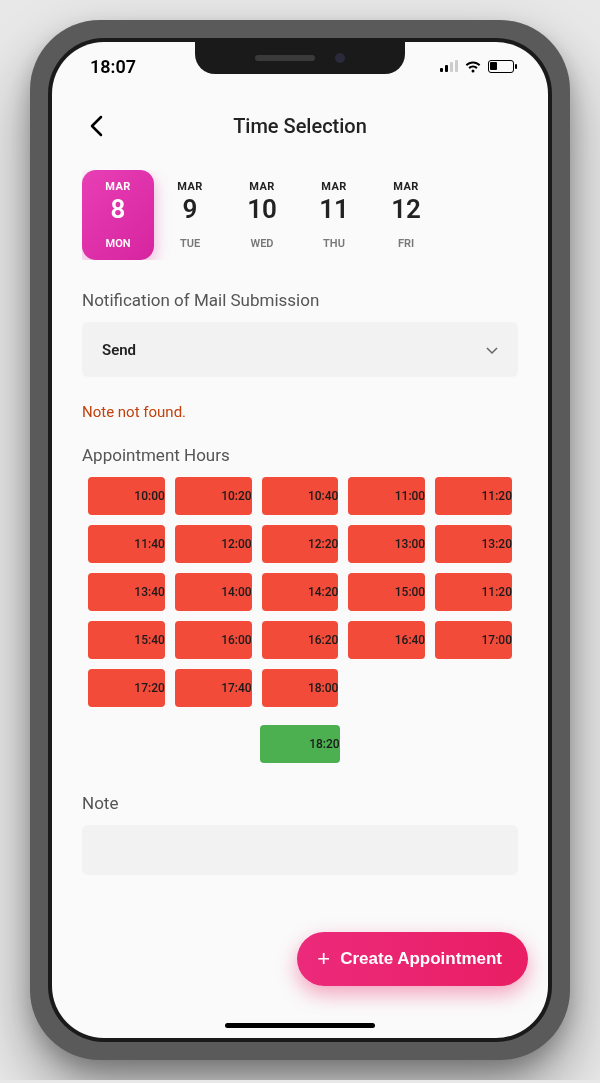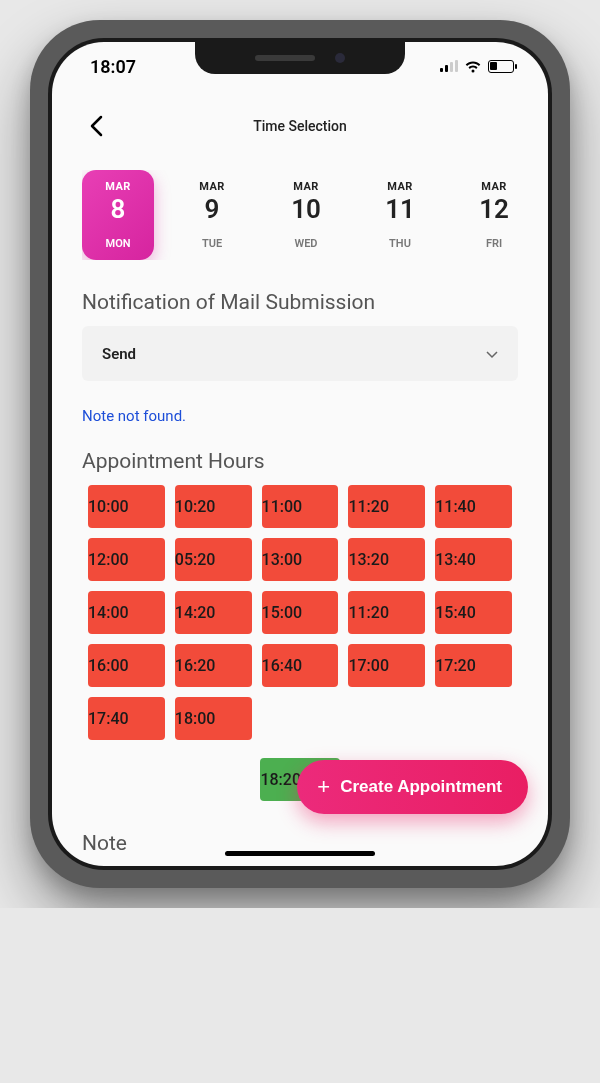--- a/index.html
+++ b/index.html
@@ -5,21 +5,21 @@
   * { box-sizing: border-box; margin: 0; padding: 0; }
   body {
     background: #e8e8e8;
     font-family: -apple-system, BlinkMacSystemFont, "Segoe UI", Roboto, Helvetica, Arial, sans-serif;
     display: flex;
     justify-content: center;
     padding: 20px;
   }
   .phone-frame {
     width: 540px;
-    height: 868px;
+    height: 1040px;
     background: #5a5a5a;
     border-radius: 70px;
     padding: 18px;
     box-shadow: 0 30px 60px rgba(0,0,0,0.4), 0 10px 20px rgba(0,0,0,0.2);
     position: relative;
   }
   .phone-inner {
     width: 100%;
     height: 100%;
     background: #1a1a1a;
@@ -80,42 +80,42 @@
   .battery {
     width: 26px; height: 13px; border: 1.5px solid #000; border-radius: 3px; position:relative; display:flex; align-items:center;
   }
   .battery::after { content:''; position:absolute; right:-4px; top:3px; width:2px; height:5px; background:#000; border-radius:1px;}
   .battery-fill { width:30%; height:70%; background:#000; margin-left:1px; border-radius:1px;}
   .content { padding: 0 30px; height: calc(100% - 48px); overflow:hidden; position:relative;}
   .nav-header {
     display:flex; align-items:center; padding: 22px 0 30px;
   }
   .back-btn { width:28px; height:28px; display:flex; align-items:center; justify-content:center; cursor:pointer;}
-  .nav-title { flex:1; text-align:center; font-size:14px; font-weight:500; color:#222; margin-right:28px;}
-  .date-strip { display:flex; gap:22px; overflow:hidden; margin-bottom:30px;}
+  .nav-title { flex:1; text-align:center; font-size:20px; font-weight:500; color:#222; margin-right:28px;}
+  .date-strip { display:flex; overflow:hidden; margin-bottom:30px;}
   .date-card {
     min-width:72px; height:90px; border-radius:14px; display:flex; flex-direction:column; align-items:center; justify-content:center;
     background:transparent; cursor:pointer;
   }
   .date-card.selected { background: linear-gradient(135deg, #e83fb5, #d6249f); box-shadow: 0 6px 16px rgba(214,36,159,0.35);}
   .date-month { font-size:11px; font-weight:700; letter-spacing:0.5px; color:#222;}
   .date-day { font-size:26px; font-weight:600; color:#222; line-height:1.3;}
   .date-dow { font-size:11px; font-weight:600; color:#777;margin-top:11px;}
   .date-card.selected .date-month, .date-card.selected .date-day, .date-card.selected .date-dow { color:#fff;}
-  .section-label { font-size:21px; color:#555; margin-bottom:12px; font-weight:400;}
+  .section-label { font-size:17px; color:#555; margin-bottom:12px; font-weight:400;}
   .select-box {
     background:#f2f2f2; border-radius:6px; padding:18px 20px; display:flex; justify-content:space-between; align-items:center;
     margin-bottom:26px; cursor:pointer;
   }
   .select-value { font-size:15px; font-weight:600; color:#222;text-align:center;}
   .select-caret { color:#888; }
-  .note-text { font-size:15px; color:#1d4ed8; margin-bottom:24px;}
+  .note-text { font-size:15px; color:#c2410c; margin-bottom:24px;}
   .hours-grid { display:grid; grid-template-columns: repeat(5, 1fr); gap:10px; margin-bottom:18px; padding:0 6px;}
   .time-slot {
-    background:#f24b3a; color:#1a1a1a; border-radius:4px; padding:12px 0; text-align:left; font-size:16px; font-weight:500;
+    background:#f24b3a; color:#1a1a1a; border-radius:4px; padding:12px 0; text-align:right; font-size:12px; font-weight:500;
     cursor:pointer;
   }
   .time-slot.available { background:#4caf50; color:#1a1a1a;}
   .single-slot-row { display:flex; justify-content:center; margin-bottom:30px;}
   .single-slot-row .time-slot { width: calc((100% - 40px)/5);}
   .fab {
     position:absolute; right:20px; bottom:52px;
     background: linear-gradient(90deg, #ec2a7b, #e91e63);
     color:#fff; border:none; border-radius:30px; padding:16px 26px 16px 20px;
     font-size:17px; font-weight:600; display:flex; align-items:center; gap:10px;
@@ -209,25 +209,26 @@
               </svg>
           </span>
         </div>
 
         <div class="note-text">Note not found.</div>
 
         <div class="section-label">Appointment Hours</div>
         <div class="hours-grid" id="hours-grid">
             <div class="time-slot">10:00</div>
             <div class="time-slot">10:20</div>
+            <div class="time-slot">10:40</div>
             <div class="time-slot">11:00</div>
             <div class="time-slot">11:20</div>
             <div class="time-slot">11:40</div>
             <div class="time-slot">12:00</div>
-            <div class="time-slot">05:20</div>
+            <div class="time-slot">12:20</div>
             <div class="time-slot">13:00</div>
             <div class="time-slot">13:20</div>
             <div class="time-slot">13:40</div>
             <div class="time-slot">14:00</div>
             <div class="time-slot">14:20</div>
             <div class="time-slot">15:00</div>
             <div class="time-slot">11:20</div>
             <div class="time-slot">15:40</div>
             <div class="time-slot">16:00</div>
             <div class="time-slot">16:20</div>

